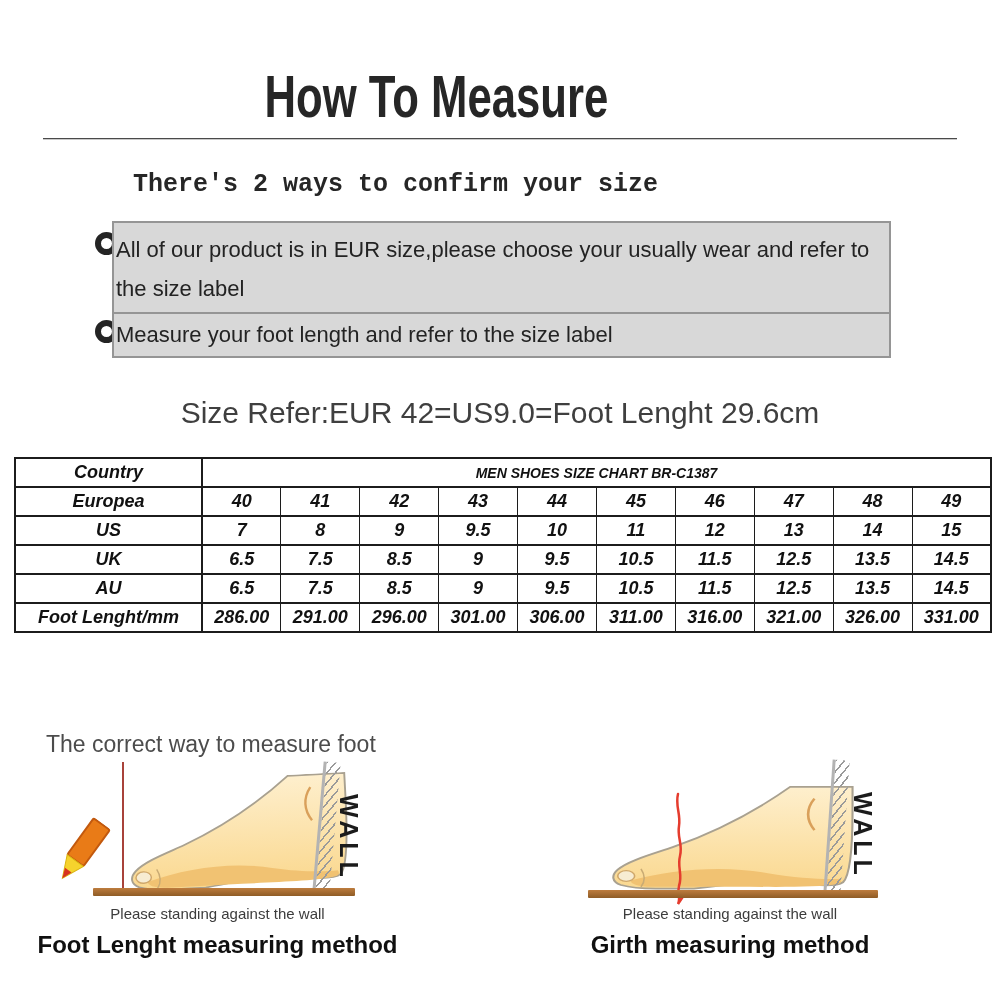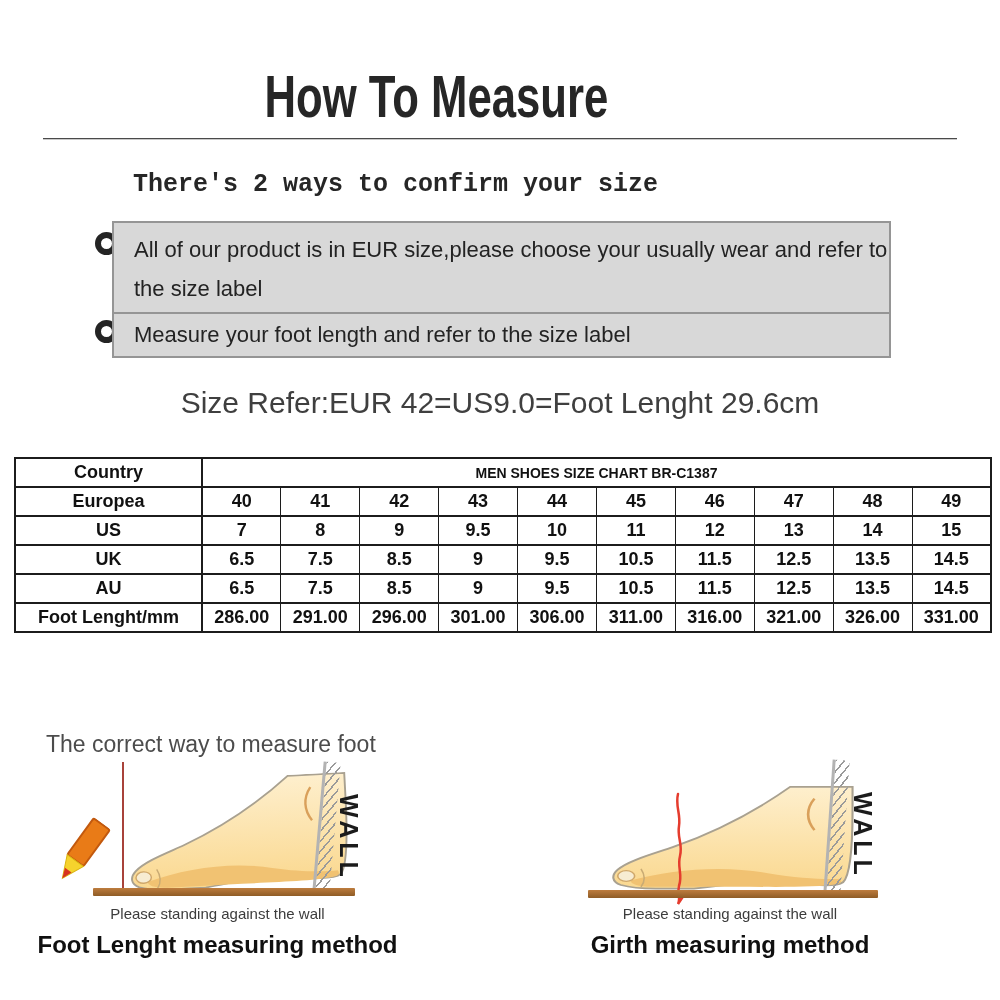--- a/index.html
+++ b/index.html
@@ -12,32 +12,32 @@
                      transform:scale(0.78,1.06); letter-spacing:0px; }
   .divider { position:absolute; left:43px; top:138px; width:914px; height:2px;
              background:#4a4a4a; border-bottom:1px solid #c9c9c9; }
 
   
   .intro-heading { position:absolute; left:133px; top:170px; font-size:25px; font-weight:bold; color:#262626;font-family:Liberation Mono, monospace; }
   .bullet-ring { position:absolute; width:23px; height:23px; border:6px solid #242424; border-radius:50%; background:#fff; }
   .ring1 { left:95px; top:232px; }
   .ring2 { left:95px; top:320px; }
   .gray-box { position:absolute; left:112px; width:779px; background:#d8d8d8;
-              border:2px solid #959595; color:#232323; font-size:22px; padding-left:20px; }
+              border:2px solid #959595; color:#232323; font-size:22px; padding-left:2px; }
   .box1 { top:221px; height:97px; line-height:39px; padding-top:7px; }
   .box2 { top:312px; height:46px; line-height:42px; }
 
   
-  .size-refer { position:absolute; left:0; top:386px; width:1000px; text-align:center;
+  .size-refer { position:absolute; left:0; top:396px; width:1000px; text-align:center;
                 font-size:30px; color:#3f3f3f; }
 
   
   table.size-chart { position:absolute; left:14px; top:457px; width:978px;
                      border-collapse:collapse; table-layout:fixed;
-                     font-weight:bold; color:#111; }
+                     font-weight:bold; color:#111;font-style:italic; }
   table.size-chart td { border-top:2px solid #1c1c1c; border-bottom:2px solid #1c1c1c;
                         border-left:1px solid #1c1c1c; border-right:1px solid #1c1c1c;
                         text-align:center; height:29px; font-size:18px; }
   table.size-chart td.rowlabel { border-left:2px solid #1c1c1c; border-right:2px solid #1c1c1c; }
   table.size-chart td.lastcol { border-right:2px solid #1c1c1c; }
   table.size-chart td.chart-title { font-size:14px;border-radius:14px; }
 
   
   .measure-heading { position:absolute; left:46px; top:731px; font-size:23px; color:#4c4c4c; }
   .diagram { position:absolute; top:758px; height:212px; }

